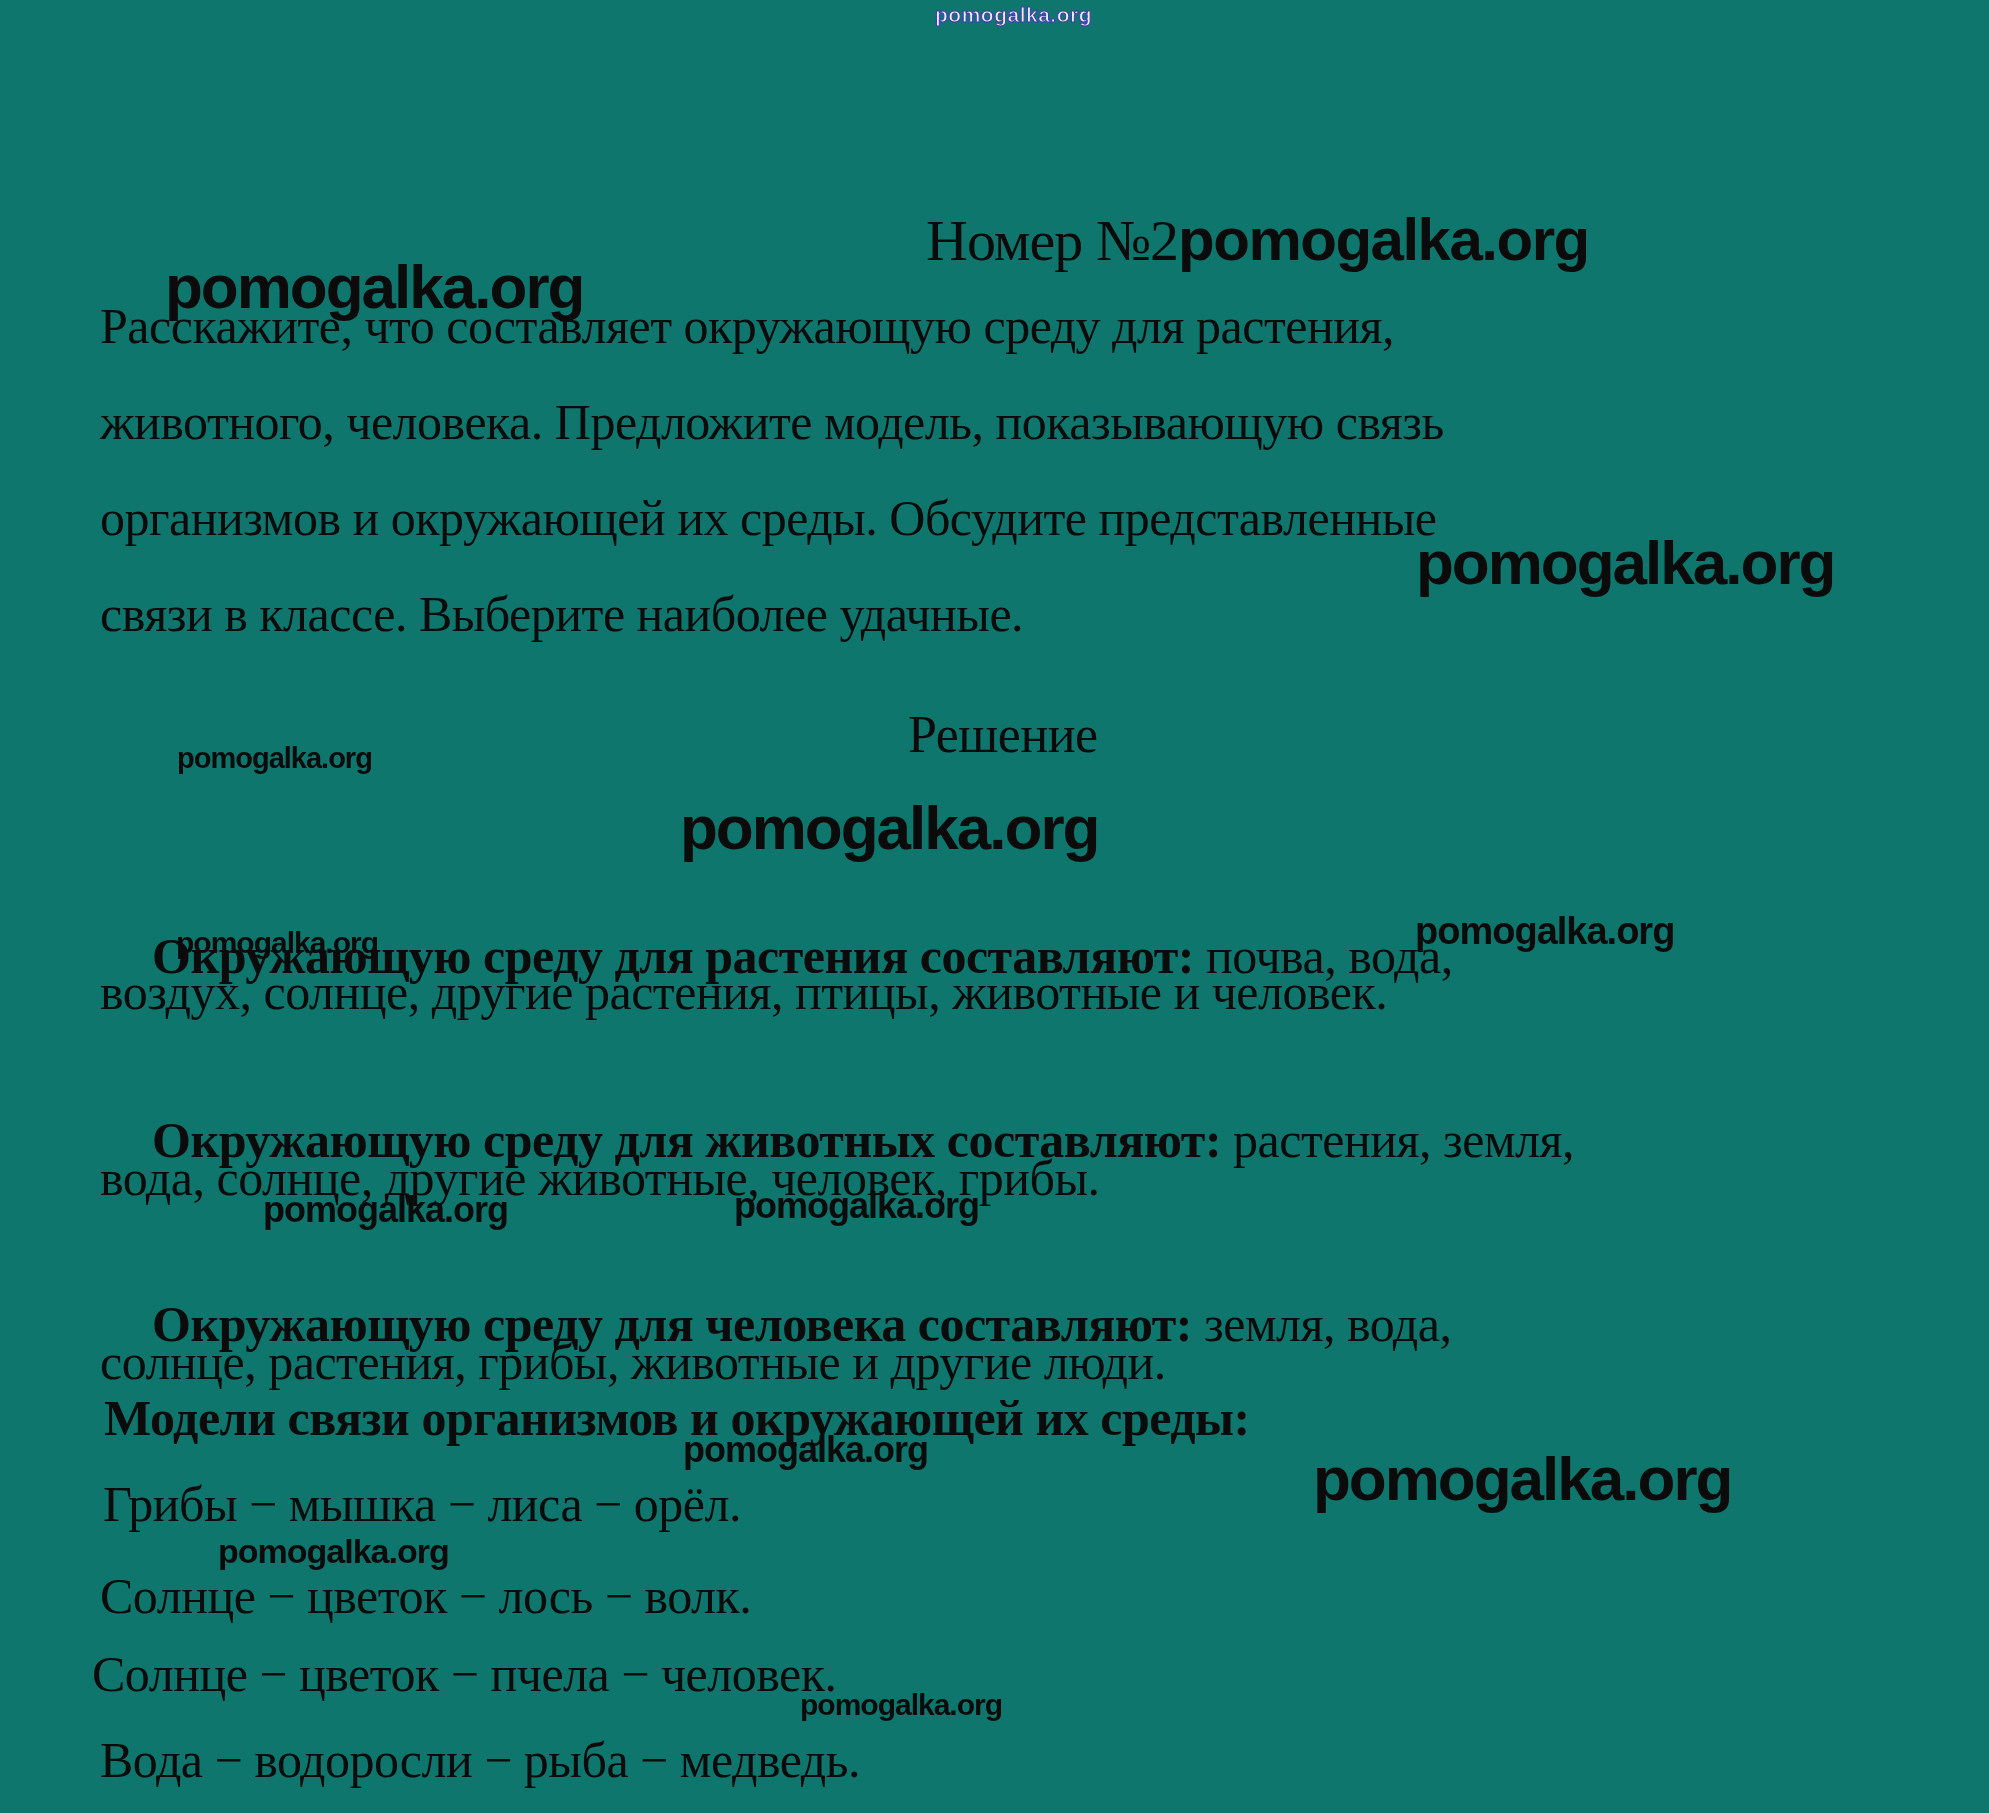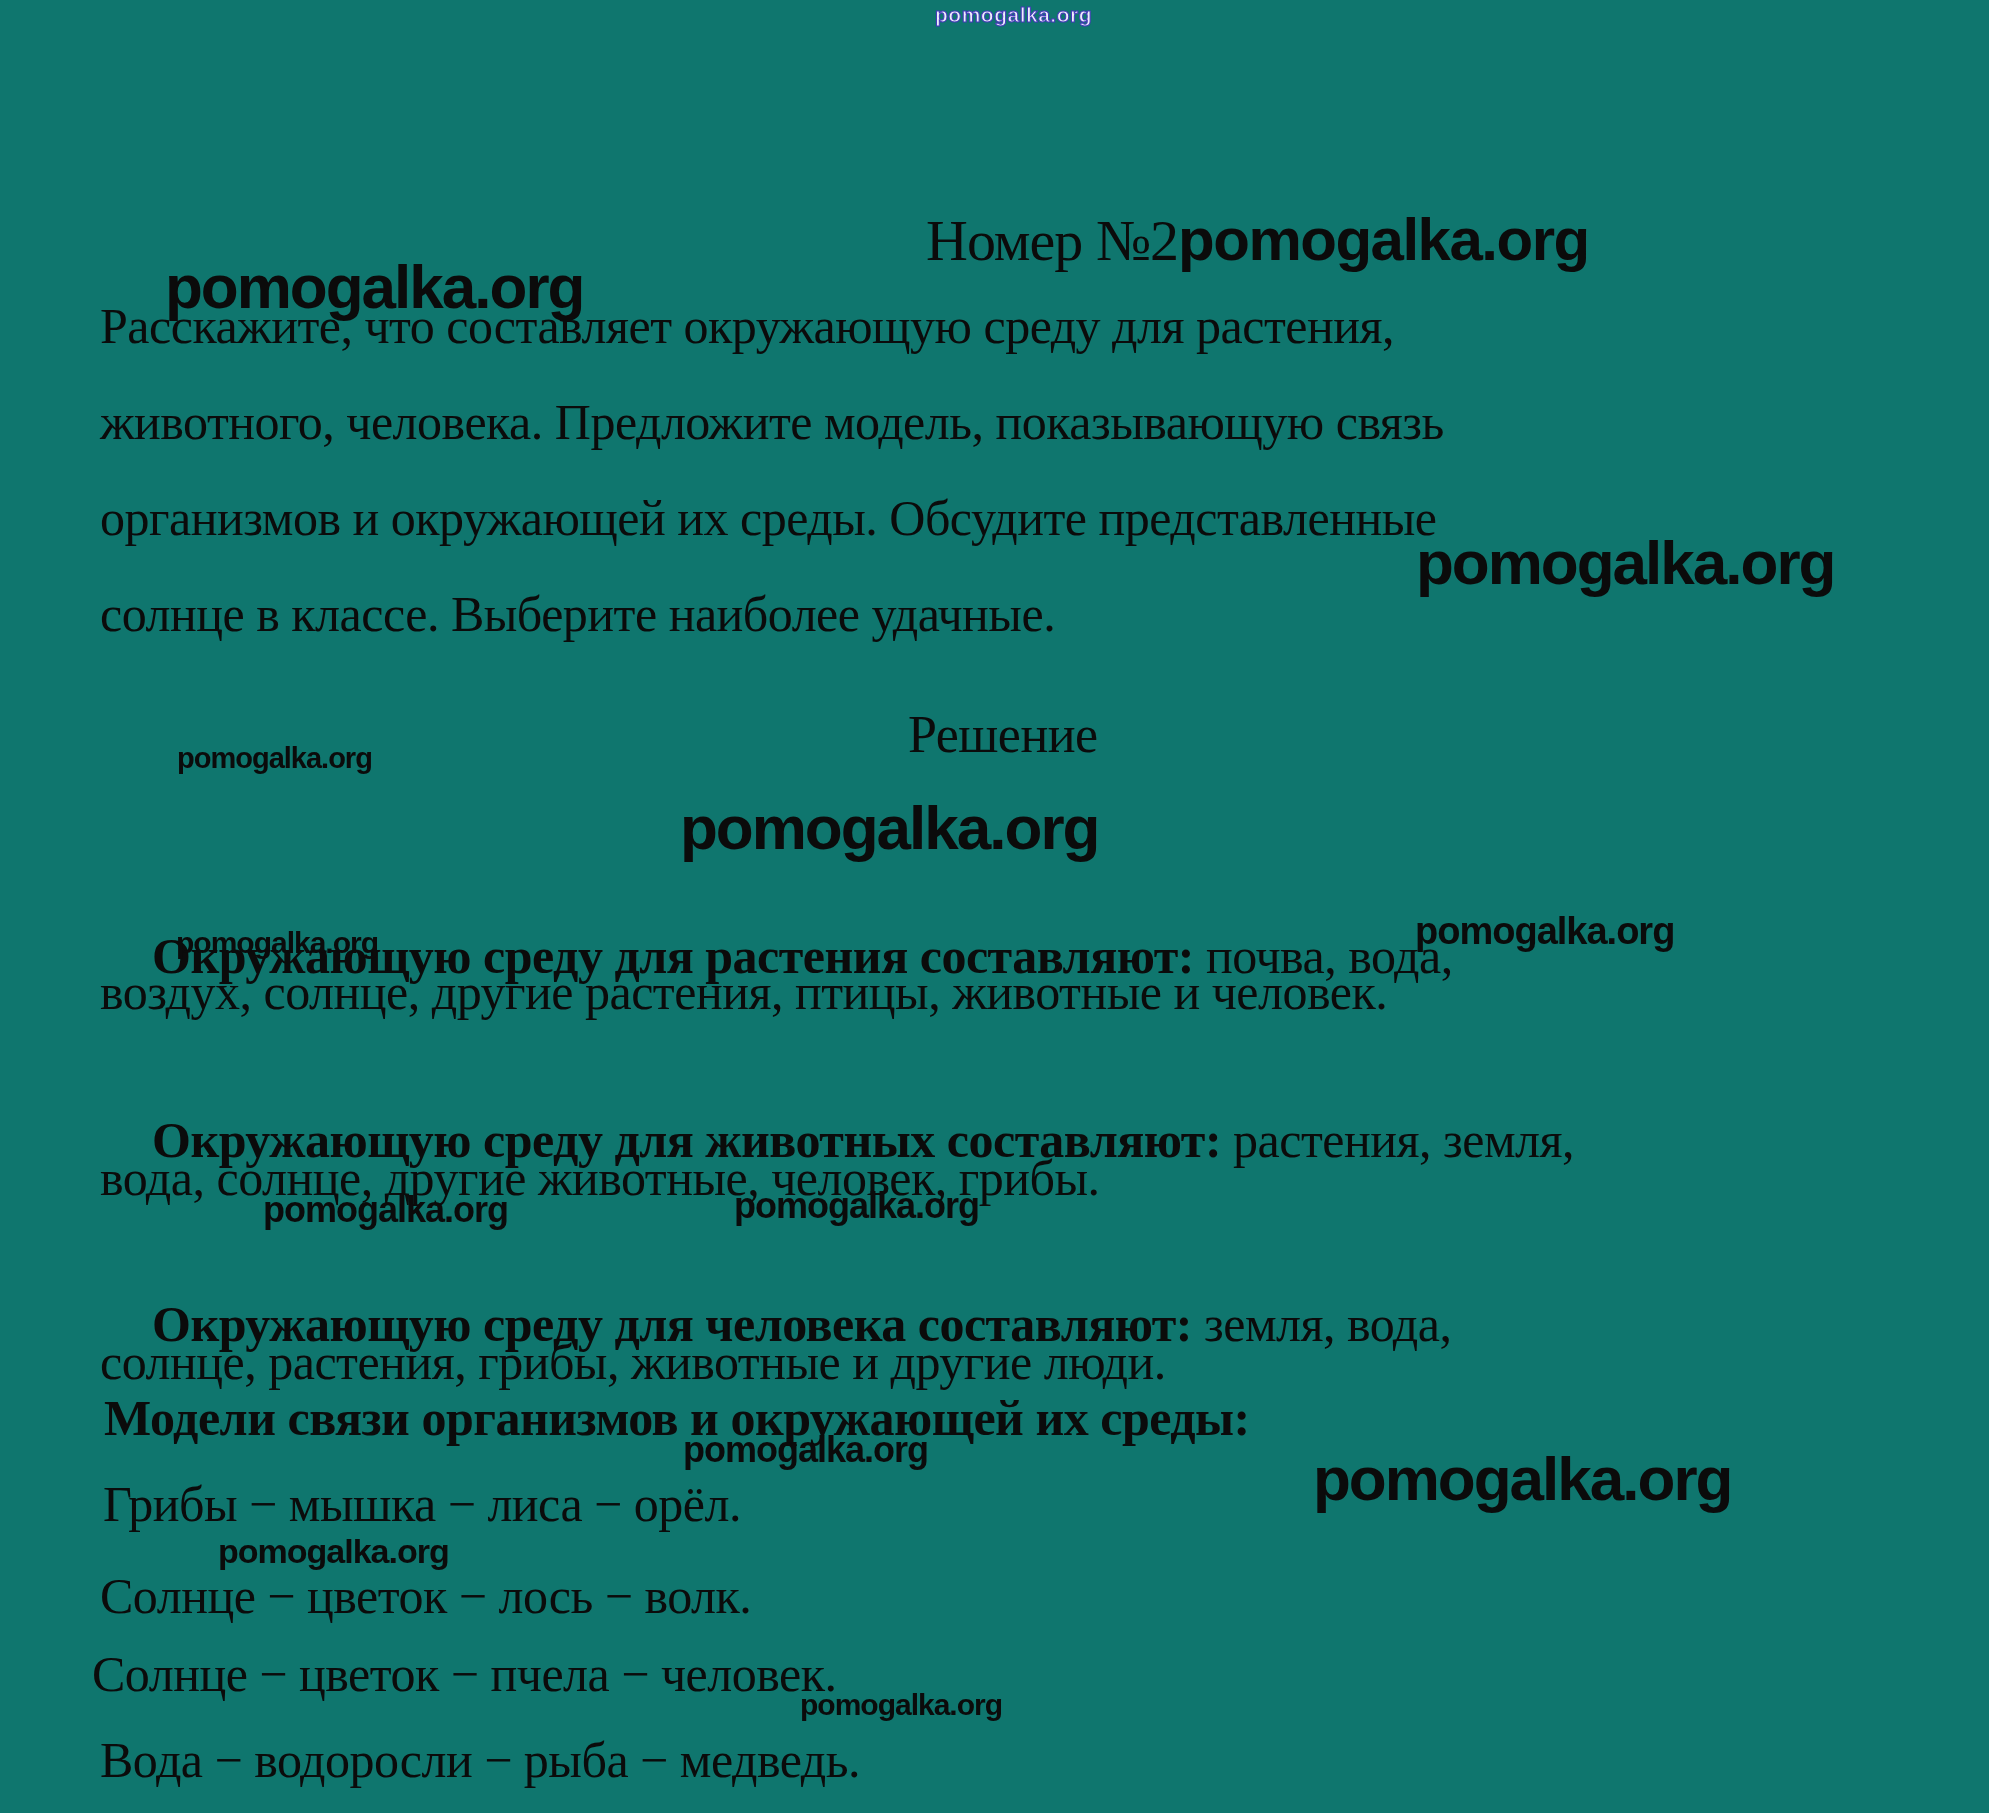--- a/index.html
+++ b/index.html
@@ -74,21 +74,21 @@
   <div class="tline" style="left:878px; top:150px;text-align:center;">
     <span class="title-serif">Номер №2</span><span class="title-sans">pomogalka.org</span>
   </div>
 
   <div class="wm wm-62" style="left:165px; top:256px;">pomogalka.org</div>
 
   <div class="tline" style="left:100px; top:298px;">Расскажите, что составляет окружающую среду для растения,</div>
   <div class="tline" style="left:100px; top:394px;">животного, человека. Предложите модель, показывающую связь</div>
   <div class="tline" style="left:100px; top:490px;">организмов и окружающей их среды. Обсудите представленные</div>
   <div class="wm wm-62" style="left:1416px; top:532px;">pomogalka.org</div>
-  <div class="tline" style="left:100px; top:586px;">солнце в классе. Выберите наиболее удачные.</div>
+  <div class="tline" style="left:100px; top:586px;">связи в классе. Выберите наиболее удачные.</div>
 
   <div class="wm wm-29" style="left:177px; top:744px;">pomogalka.org</div>
 
   <div class="tline heading" style="left:908px; top:706px;">Решение</div>
 
   <div class="wm wm-62" style="left:680px; top:797px;">pomogalka.org</div>
 
   <div class="tline" style="left:104px; top:872px;">
     <span class="lead">Окружающую среду для растения составляют:</span><span> почва, вода,</span>
   </div>

